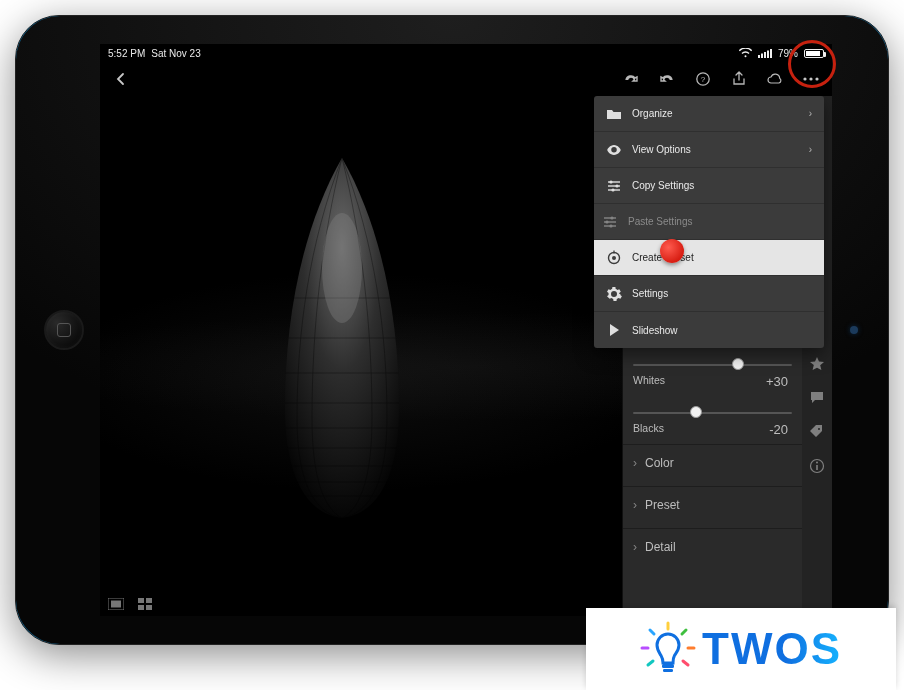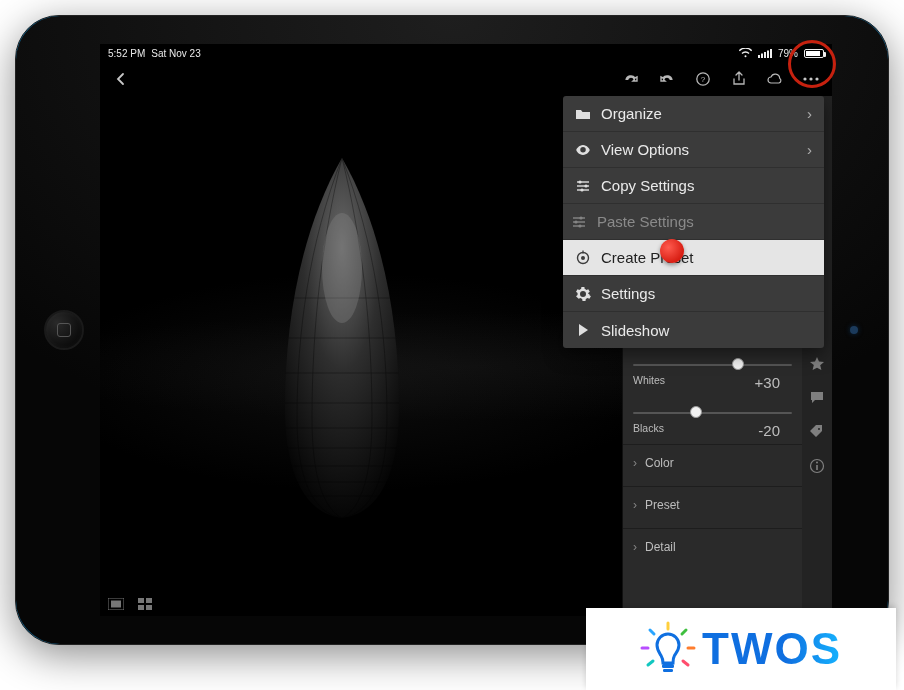--- a/index.html
+++ b/index.html
@@ -145,21 +145,21 @@
     right: 30px; top: 0; bottom: 0;
     width: 180px;
     background: #2a2a2a;
     border-left: 1px solid #111;
     padding: 8px 10px;
     font-size: 11px;
     color: #bdbdbd;
   }
   .slider-row { margin-top: 18px; position:relative; height:30px; }
   .slider-row .label { position:absolute; left:0; top:14px; font-size:10.5px; color:#bdbdbd;text-align:center; }
-  .slider-row .val { position:absolute; right:12px; top:14px; font-size:15px; color:#bdbdbd; }
+  .slider-row .val { position:absolute; right:4px; top:14px; font-size:13px; color:#bdbdbd; }
   .slider-track {
     position:absolute; left:0; right:0; top:4px; height:2px;
     background:#555; border-radius:1px;
   }
   .slider-knob {
     position:absolute; top:-2px;
     width:12px; height:12px; border-radius:50%;
     background:#f2f2f2; border:1px solid #999;
   }
   .section-row {
@@ -177,27 +177,27 @@
     background:#232323;
     display:flex; flex-direction:column; align-items:center;
     gap:18px; padding-top:260px;
   }
   .rail .ic { width:16px; height:16px; opacity:.6; }
 
   
   .popover {
     position:absolute;
     right: 8px; top: 0px;
-    width: 261px;
+    width: 230px;
     background: #3b3b3b;
     border-radius: 3px;
     box-shadow: 0 6px 18px rgba(0,0,0,0.5);
     overflow:hidden;
     z-index:5;
-    font-size: 15px;
+    font-size: 10px;
     color: #eaeaea;
   }
   .pop-item {
     display:flex; align-items:center; gap:10px;
     height:36px; padding:0 12px;
     border-bottom: 1px solid #2f2f2f;
   }
   .pop-item:last-child{ border-bottom:none; }
   .pop-item.disabled { color:#8a8a8a;padding-left:8px; }
   .pop-item.selected { background:#e5e5e5; color:#222; }

